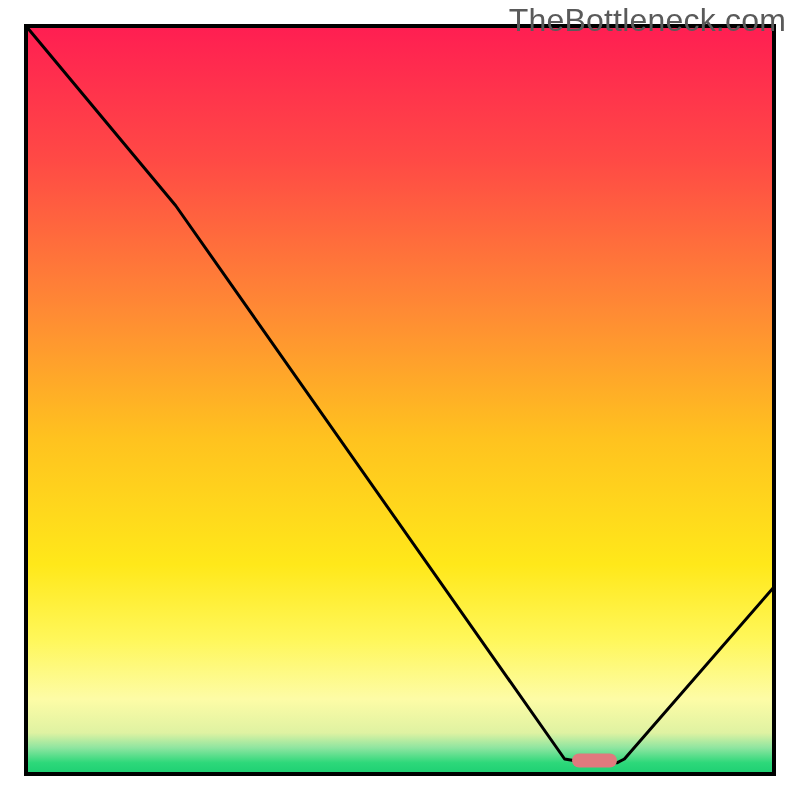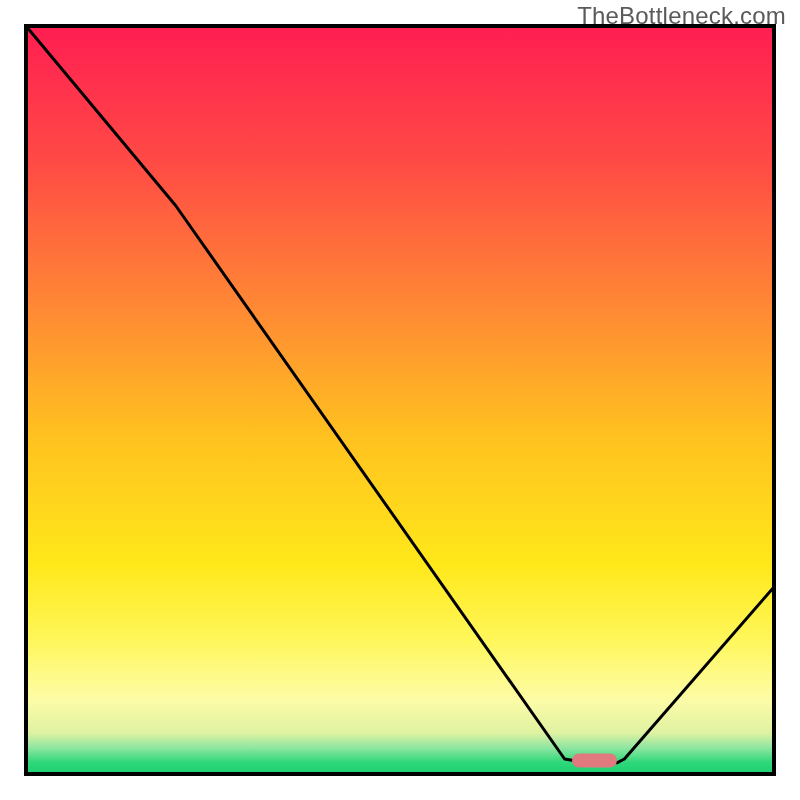--- a/index.html
+++ b/index.html
@@ -8,21 +8,21 @@
     width: 800px;
     height: 800px;
     background: #ffffff;
     font-family: Arial, Helvetica, sans-serif;
   }
   .watermark {
     position: absolute;
     top: 2px;
     right: 14px;
     color: #5a5a5a;
-    font-size: 24px;
+    font-size: 32px;
     font-weight: 500;
     letter-spacing: 0.2px;
   }
   svg {
     display: block;
   }
 </style>
 </head>
 <body>
 

